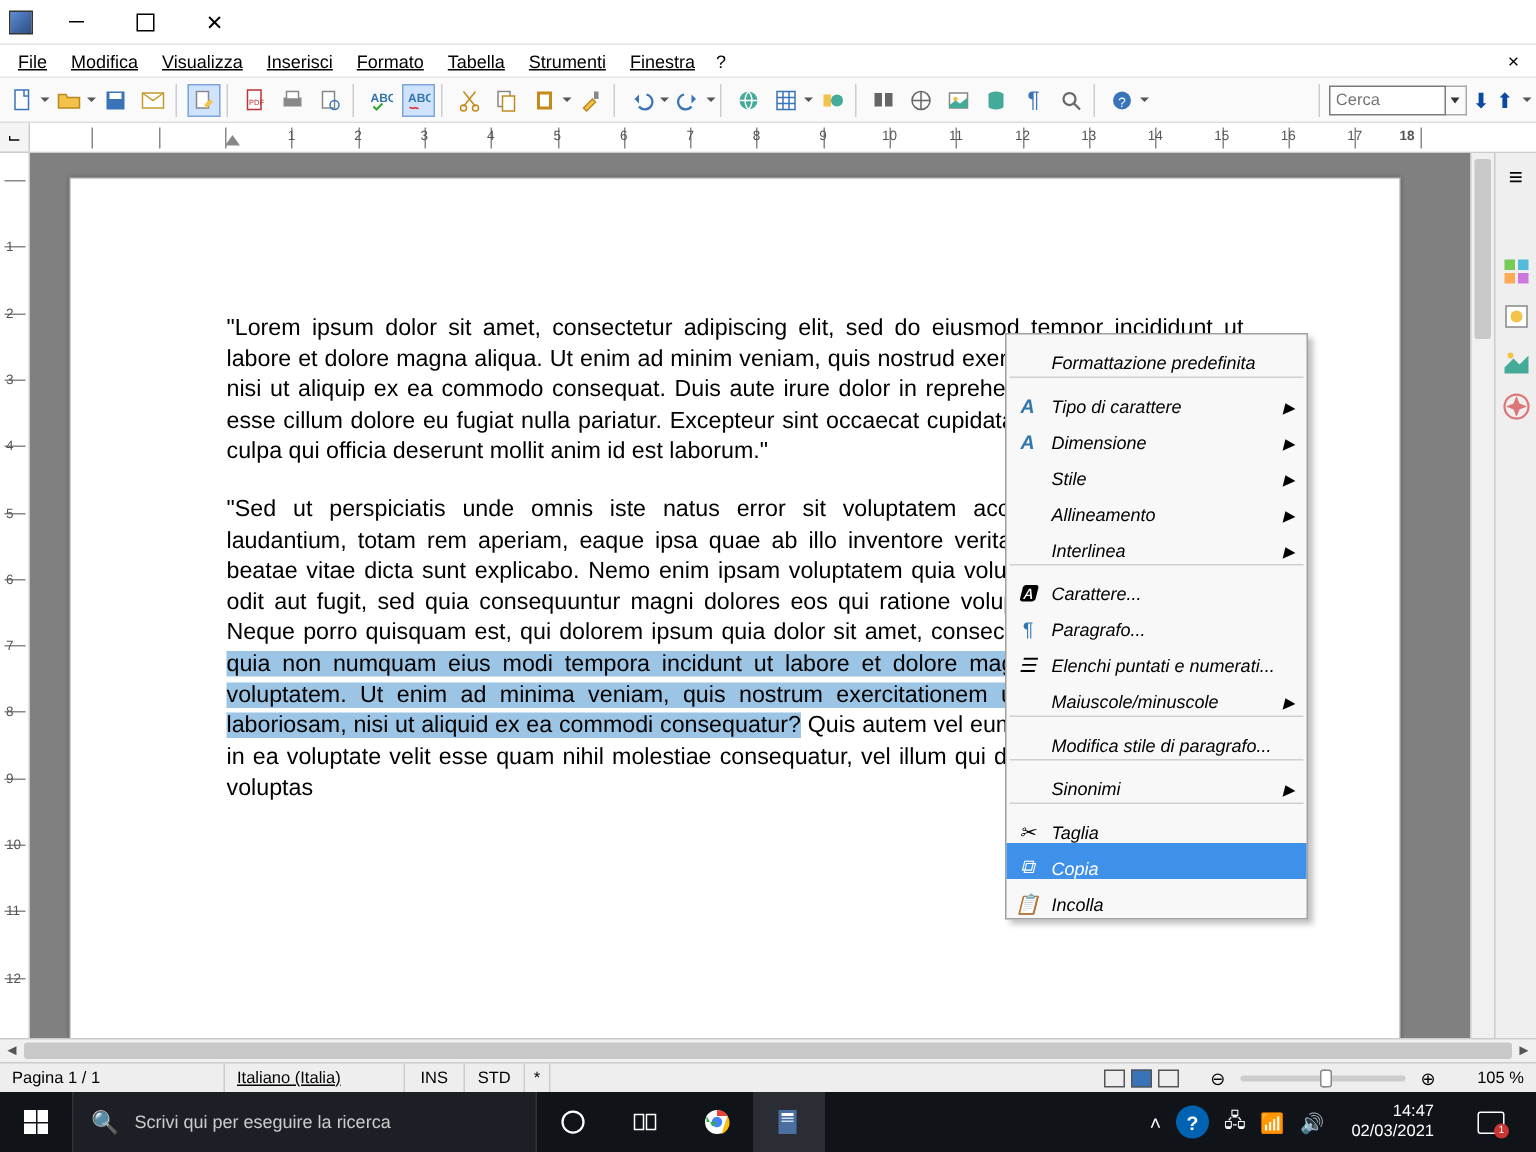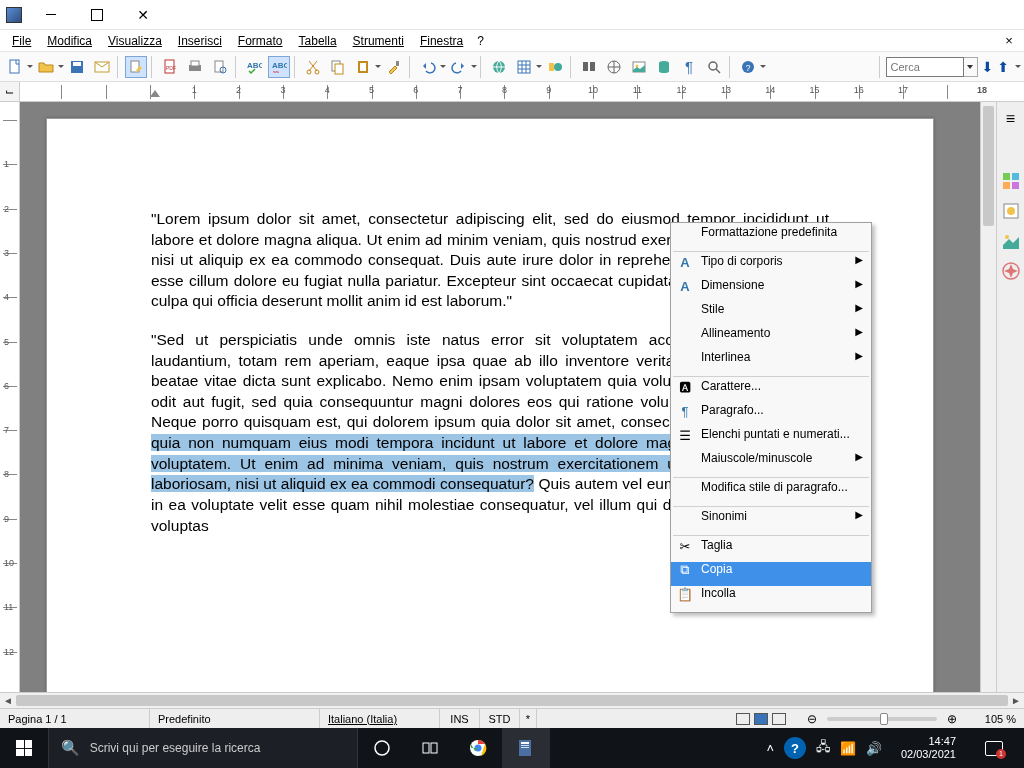--- a/index.html
+++ b/index.html
@@ -73,21 +73,21 @@
 .statusbar .cell { padding:0 8px; border-right:1px solid #ccc; height:100%; display:flex; align-items:center; }
 .statusbar .spacer { flex:1; }
 .statusbar .zoom-slider { width:110px; height:4px; background:#ccc; border-radius:2px; position:relative; margin:0 6px;}
 .statusbar .zoom-slider::before { content:""; position:absolute; left:50%; top:-4px; width:2px; height:12px; background:#888;}
 .statusbar .zoom-slider .knob { position:absolute; top:-4px; left:48%; width:8px; height:12px; background:#fff; border:1px solid #888; border-radius:2px;}
 .statusbar .zoom-btn { font-size:12px; padding:0 4px;}
 .statusbar .view-ico { width:14px; height:12px; border:1px solid #555; margin:0 1px;}
 
 
 .context-menu { position:absolute; left:670px; top:222px; width:202px; background:#f8f8f8; border:1px solid #a0a0a0; box-shadow:3px 3px 4px rgba(0,0,0,.25); font-size:12px; z-index:50; padding:2px 0;}
-.context-menu .citem { height:24px; display:flex; align-items:flex-start; padding:0 8px 0 30px; position:relative;}
+.context-menu .citem { height:24px; display:flex; align-items:flex-end; padding:0 8px 0 30px; position:relative;font-style:italic;}
 .context-menu .citem.hover { background:#3e90e8; color:#fff;}
 .context-menu .csep { height:1px; background:#d0d0d0; margin:2px 2px;}
 .context-menu .citem .arrow { margin-left:auto; font-size:10px;}
 .context-menu .citem .cicon { position:absolute; left:6px; width:16px; height:16px; display:flex; align-items:center; justify-content:center; font-size:13px;}
 
 
 .taskbar { height:40px; background:#101318; display:flex; align-items:center; color:#fff; font-size:12px;}
 .taskbar .start { width:48px; height:40px; display:flex; align-items:center; justify-content:center; }
 .taskbar .start .winlogo { width:16px; height:16px; display:grid; grid-template-columns:1fr 1fr; grid-template-rows:1fr 1fr; gap:1px;}
 .taskbar .start .winlogo span { background:#fff;}
@@ -345,21 +345,21 @@
           <div class="num" style="left: 705.9px;">13</div>
           <div class="tick" style="left: 750.2px;"></div>
           <div class="num" style="left: 750.2px;">14</div>
           <div class="tick" style="left: 794.5px;"></div>
           <div class="num" style="left: 794.5px;">15</div>
           <div class="tick" style="left: 838.8px;"></div>
           <div class="num" style="left: 838.8px;">16</div>
           <div class="tick" style="left: 883.1px;"></div>
           <div class="num" style="left: 883.1px;">17</div>
           <div class="tick" style="left: 927.4px;"></div>
-          <div class="num" style="left: 962px; font-weight: bold;">18</div>
+          <div class="num" style="left: 918px; font-weight: bold;">18</div>
         </div>
     </div>
     <div class="doc-scroll">
       <div class="vruler" id="vruler">
           <div class="tick" style="top: 18px;"></div>
           <div class="tick" style="top: 62.3px;"></div>
           <div class="num" style="top: 62.3px;">1</div>
           <div class="tick" style="top: 106.6px;"></div>
           <div class="num" style="top: 106.6px;">2</div>
           <div class="tick" style="top: 150.9px;"></div>
@@ -431,21 +431,20 @@
         <div class="track">
           <div class="thumb"></div>
         </div>
         <div class="arrow">►</div>
     </div>
   </div>
 </div>
 
 <div class="statusbar">
   <div class="cell" style="width:150px;">Pagina 1 / 1</div>
-  <div class="cell" style="width:170px;">Predefinito</div>
   <div class="cell" style="width:120px;text-decoration:underline;">Italiano (Italia)</div>
   <div class="cell" style="width:40px;justify-content:center;">INS</div>
   <div class="cell" style="width:40px;justify-content:center;">STD</div>
   <div class="cell" style="width:16px;justify-content:center;">*</div>
   <div class="spacer"></div>
   <div class="cell" style="border:none;gap:2px;">
     <div class="view-ico"></div>
       <div class="view-ico" style="background:#3a74b8;"></div>
       <div class="view-ico"></div>
   </div>
@@ -518,21 +517,21 @@
   </div>
 </div>
 
 <div class="context-menu">
   <div class="citem">
       <span>Formattazione predefinita</span>
     </div>
   <div class="csep"></div>
   <div class="citem">
       <span class="cicon" style="color:#37a;font-weight:bold;">A</span>
-      <span>Tipo di corporis</span>
+      <span>Tipo di carattere</span>
       <span class="arrow">▶</span>
     </div>
   <div class="citem">
       <span class="cicon" style="color:#37a;font-weight:bold;">A</span>
       <span>Dimensione</span>
       <span class="arrow">▶</span>
     </div>
   <div class="citem">
       <span>Stile</span>
       <span class="arrow">▶</span>

